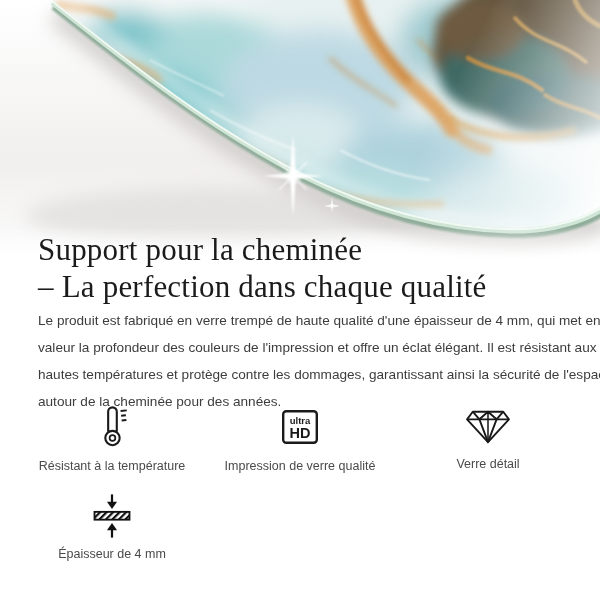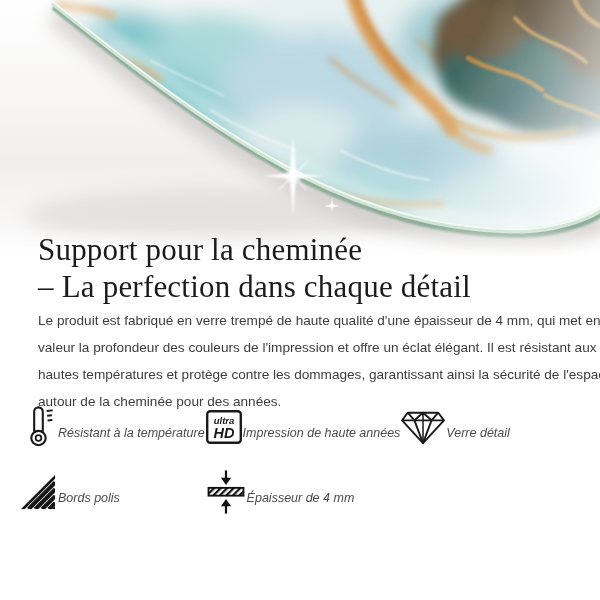--- a/index.html
+++ b/index.html
@@ -10,24 +10,24 @@
 
   .title{position:absolute;left:38px;top:231px;margin:0;font-family:"Liberation Serif","DejaVu Serif",serif;
          font-weight:400;font-size:31px;line-height:37px;color:#1b1b1b;letter-spacing:0.2px;white-space:nowrap;}
   .title .tline{display:block;}
 
   .desc{position:absolute;left:38px;top:307px;color:#3d3d3d;font-size:13.6px;line-height:27px;}
   .desc .pline{white-space:nowrap;}
 
   .features{position:absolute;left:18px;top:403px;width:564px;display:grid;
             grid-template-columns:repeat(3,1fr);row-gap:18px;}
-  .feature{display:flex;flex-direction:row;align-items:center;font-style:italic;}
+  .feature{display:flex;flex-direction:column;align-items:center;}
   .icon-box{height:48px;display:flex;align-items:center;justify-content:center;}
   .row2 .icon-box{height:46px;}
-  .caption{margin-top:12px;font-size:12.5px;line-height:18px;color:#4a4a4a;text-align:left;white-space:nowrap;}
+  .caption{margin-top:6px;font-size:12.5px;line-height:18px;color:#4a4a4a;text-align:left;white-space:nowrap;}
   .ic{stroke:#1a1a1a;fill:none;stroke-width:2.2;}
 </style>
 </head>
 <body>
 
 <div class="page">
 
   <svg class="hero" width="600" height="262" viewBox="0 0 600 262">
     <defs>
       <clipPath id="discClip">
@@ -149,21 +149,21 @@
       <circle cx="293" cy="176" r="2.2" fill="#ffffff"></circle>
       <path d="M332,197 L333.2,205 L332,213 L330.8,205 Z" fill="#ffffff" opacity="0.75"></path>
       <path d="M324,205.9 L332,204.1 L340,205.9 L332,207.7 Z" fill="#ffffff" opacity="0.75"></path>
     </g>
 
     <rect y="226" width="600" height="36" fill="url(#bottomFade)"></rect>
   </svg>
 
   <h1 class="title">
     <span class="tline">Support pour la cheminée</span>
-    <span class="tline">– La perfection dans chaque détail</span>
+    <span class="tline">– La perfection dans chaque qualité</span>
   </h1>
 
   <div class="desc">
     <div class="pline">Le produit est fabriqué en verre trempé de haute qualité d'une épaisseur de 4 mm, qui met en</div>
     <div class="pline">valeur la profondeur des couleurs de l'impression et offre un éclat élégant. Il est résistant aux</div>
     <div class="pline">hautes températures et protège contre les dommages, garantissant ainsi la sécurité de l'espace</div>
     <div class="pline">autour de la cheminée pour des années.</div>
   </div>
 
   <div class="features">
@@ -185,59 +185,39 @@
     </div>
 
     <div class="feature">
       <div class="icon-box">
         <svg width="38" height="36" viewBox="0 0 38 36">
           <rect x="2.2" y="2.2" width="33.6" height="31.6" rx="3" fill="none" stroke="#1a1a1a" stroke-width="2.4"></rect>
           <text x="19" y="14.5" text-anchor="middle" font-family="Liberation Sans, sans-serif" font-size="9.5" font-weight="700" fill="#1a1a1a">ultra</text>
           <text x="19" y="29" text-anchor="middle" font-family="Liberation Sans, sans-serif" font-size="14.5" font-weight="700" fill="#1a1a1a">HD</text>
         </svg>
       </div>
-      <div class="caption">Impression de haute années</div>
+      <div class="caption">Impression de verre qualité</div>
     </div>
 
 
     <div class="feature row2">
       <div class="icon-box">
         <svg class="ic" width="46" height="40" viewBox="0 0 48 42">
           <g stroke-width="2" stroke-linejoin="round">
             <path d="M8,6 L40,6 L46,14 L24,38 L2,14 Z"></path>
             <path d="M2,14 L46,14"></path>
             <path d="M8,6 L15,14 L24,6 L33,14 L40,6"></path>
             <path d="M15,14 L24,38 L33,14"></path>
             <path d="M24,6 L24,38" stroke-width="1.6"></path>
           </g>
         </svg>
       </div>
       <div class="caption">Verre détail</div>
     </div>
 
-    <div class="feature row2">
-      <div class="icon-box">
-        <svg width="40" height="40" viewBox="0 0 44 44">
-          <defs>
-            <clipPath id="triClip">
-                <polygon points="3,41 41,41 41,3"></polygon>
-              </clipPath>
-          </defs>
-          <g clip-path="url(#triClip)" stroke="#161616" stroke-width="4.5">
-            <line x1="4" y1="41" x2="41" y2="4"></line>
-            <line x1="11.5" y1="41" x2="41" y2="11.5"></line>
-            <line x1="19" y1="41" x2="41" y2="19"></line>
-            <line x1="26.5" y1="41" x2="41" y2="26.5"></line>
-            <line x1="34" y1="41" x2="41" y2="34"></line>
-            <polygon points="37,41 41,41 41,37" fill="#161616" stroke="none"></polygon>
-          </g>
-        </svg>
-      </div>
-      <div class="caption">Bords polis</div>
-    </div>
 
     <div class="feature row2">
       <div class="icon-box">
         <svg width="42" height="46" viewBox="0 0 44 50">
           <defs>
             <pattern id="hatchP" width="5" height="5" patternUnits="userSpaceOnUse" patternTransform="rotate(45)">
               <rect width="5" height="5" fill="#ffffff"></rect>
               <rect width="2.4" height="5" fill="#111111"></rect>
             </pattern>
           </defs>

